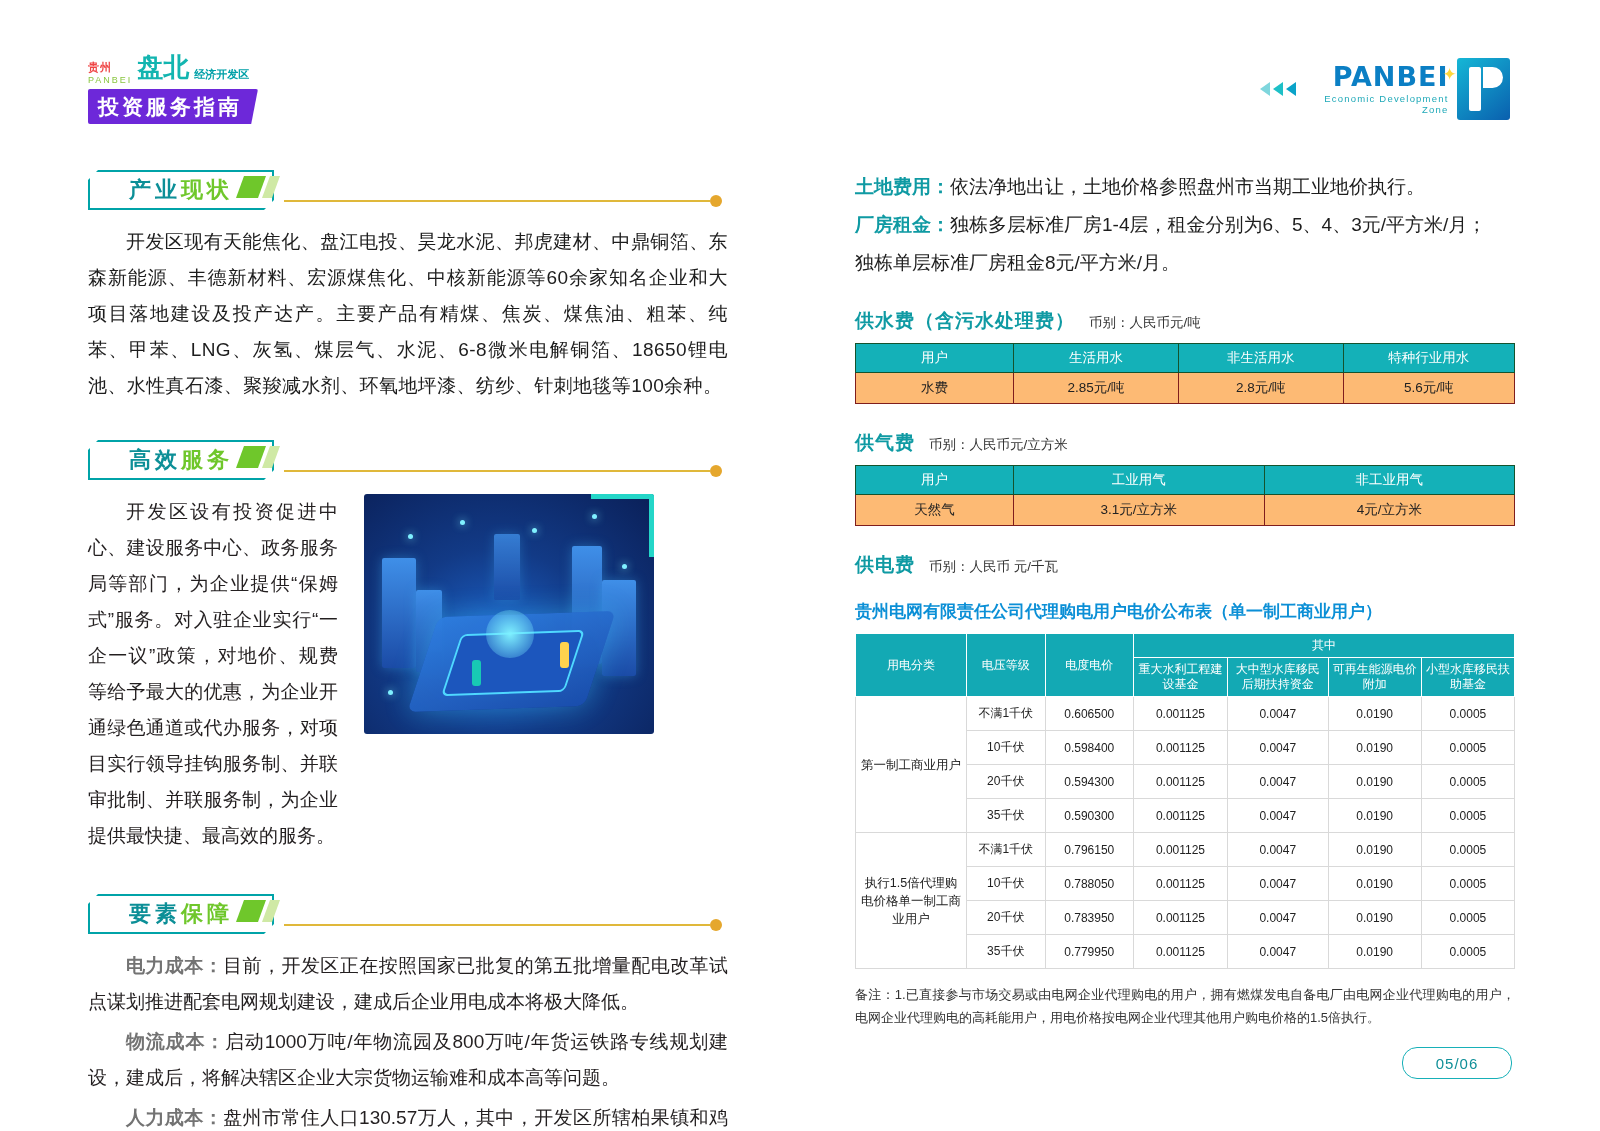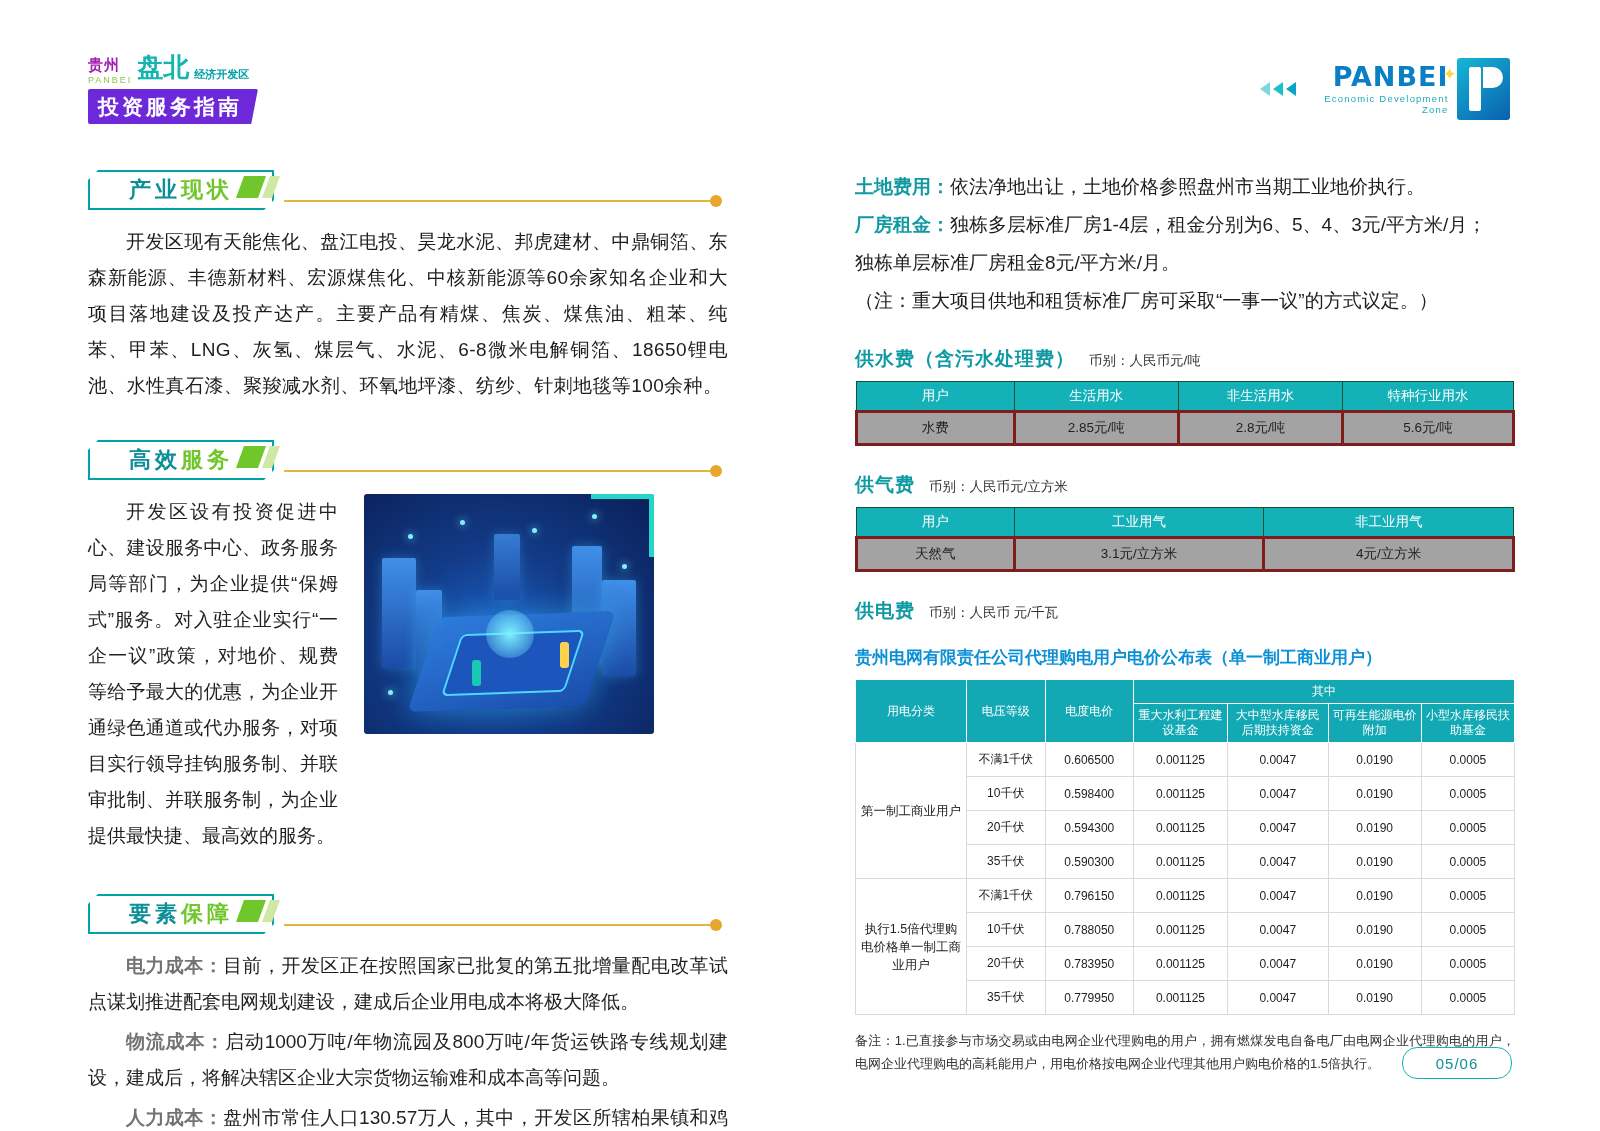--- a/index.html
+++ b/index.html
@@ -8,21 +8,21 @@
     background:#ffffff;
     font-family:"Liberation Sans","DejaVu Sans",sans-serif;
     color:#231f20;
     position:relative;
     overflow:hidden;
   }
   .page{position:relative;width:1600px;height:1131px;}
 
   
   .logo-left{position:absolute;left:88px;top:50px;width:200px;height:75px;}
-  .logo-left .cn-top{font-size:15px;color:#a21caf;font-weight:bold;letter-spacing:1px;}
+  .logo-left .cn-top{font-size:11px;color:#ef4444;font-weight:bold;letter-spacing:1px;}
   .logo-left .pb{font-size:9px;color:#8ac640;letter-spacing:2px;}
   .logo-left .big{font-family:"DejaVu Sans",sans-serif;font-size:26px;font-weight:bold;color:#12b5b0;}
   .logo-left .small-cn{font-size:11px;color:#00a0a8;font-weight:bold;}
   .logo-left .banner{
     margin-top:4px;display:inline-block;background:#6d28d9;color:#fff;
     font-size:21px;font-weight:bold;letter-spacing:3px;padding:4px 16px 3px 10px;
     border-radius:2px;
     clip-path:polygon(0 0,100% 0,96% 100%,0 100%);
   }
 
@@ -89,21 +89,21 @@
   .r-top p{font-size:19px;line-height:38px;margin:0;color:#1d1d1d;}
   .r-key{color:#0f9aa3;font-weight:bold;}
   .r-note{margin-left:14px;}
 
   .fee-title{margin:26px 0 9px 0;display:flex;align-items:baseline;gap:14px;}
   .fee-title .ft{font-size:19px;font-weight:bold;color:#0f9aa3;letter-spacing:1px;}
   .fee-title .fu{font-size:13.5px;color:#333;}
 
   table{border-collapse:collapse;width:100%;font-size:13.5px;}
   .tbl-a th{background:#14b1b8;color:#fff;font-weight:normal;height:26px;border:1px solid #14532d;font-size:13.5px;}
-  .tbl-a td{background:#a3a3a3;height:28px;text-align:center;border:3px solid #7f1d1d;color:#222;}
+  .tbl-a td{background:#fdba74;height:28px;text-align:center;border:1px solid #7f1d1d;color:#222;}
 
   .elec-title{color:#0b8fd6;font-size:17px;font-weight:bold;margin:22px 0 10px 0;}
   .tbl-e{font-size:12px;}
   .tbl-e th{background:#13a9b4;color:#fff;font-weight:normal;border:1px solid #fff;padding:4px 2px;line-height:15px;}
   .tbl-e td{border:1px solid #d9d9d9;text-align:center;height:31px;color:#222;background:#fff;}
   .tbl-e td.cat{width:108px;font-size:12.5px;line-height:18px;padding:0 4px;}
 
   .remark{margin-top:14px;font-size:13px;line-height:23px;color:#333;text-align:justify;}
 
   .pg{position:absolute;right:88px;bottom:52px;width:108px;height:30px;border:1.6px solid #17b0b8;border-radius:15px;display:flex;align-items:center;justify-content:center;color:#0f8f98;font-size:15px;letter-spacing:1px;}
@@ -210,21 +210,20 @@
       <span class="el-key">人力成本：</span><span>盘州市常住人口130.57万人，其中，开发区所辖柏果镇和鸡场坪镇常住人口总计17.81万人；最低工工资标准1790元/月。</span>
     </div>
   </div>
 
   <div class="col-right">
 
     <div class="r-top">
       <p><span class="r-key">土地费用：</span><span>依法净地出让，土地价格参照盘州市当期工业地价执行。</span></p>
       <p><span class="r-key">厂房租金：</span><span>独栋多层标准厂房1-4层，租金分别为6、5、4、3元/平方米/月；</span></p>
       <p>独栋单层标准厂房租金8元/平方米/月。</p>
-      <p class="r-note">（注：重大项目供地和租赁标准厂房可采取“一事一议”的方式议定。）</p>
     </div>
 
     <div class="fee-title">
       <span class="ft">供水费（含污水处理费）</span>
       <span class="fu">币别：人民币元/吨</span>
     </div>
     <table class="tbl-a">
       <tbody>
           <tr>
         <th style="width:24%">用户</th>

